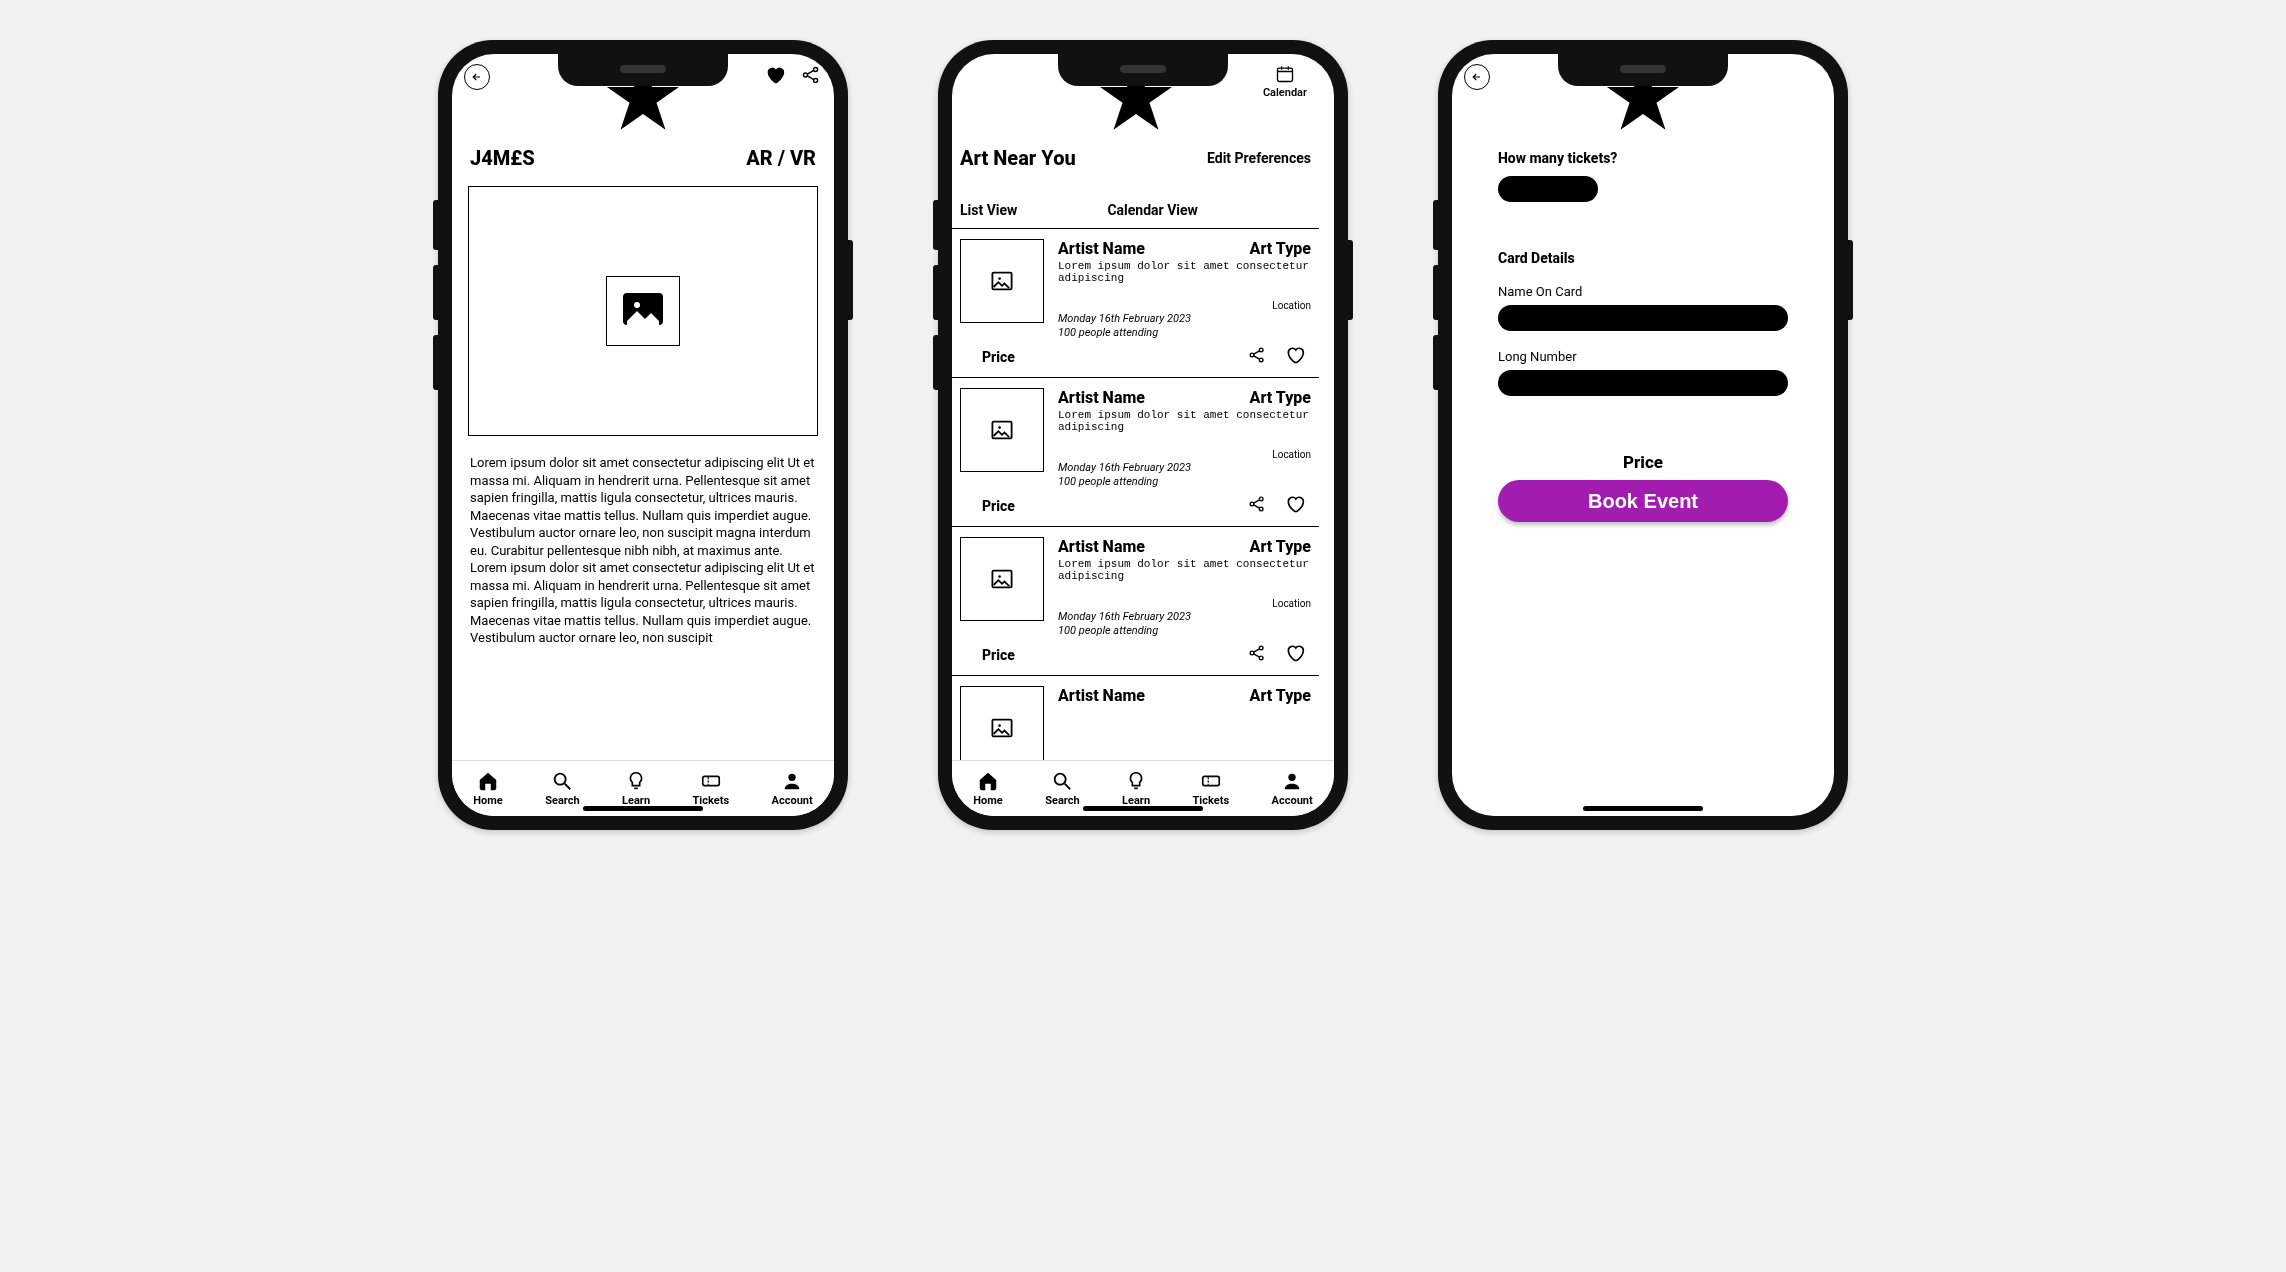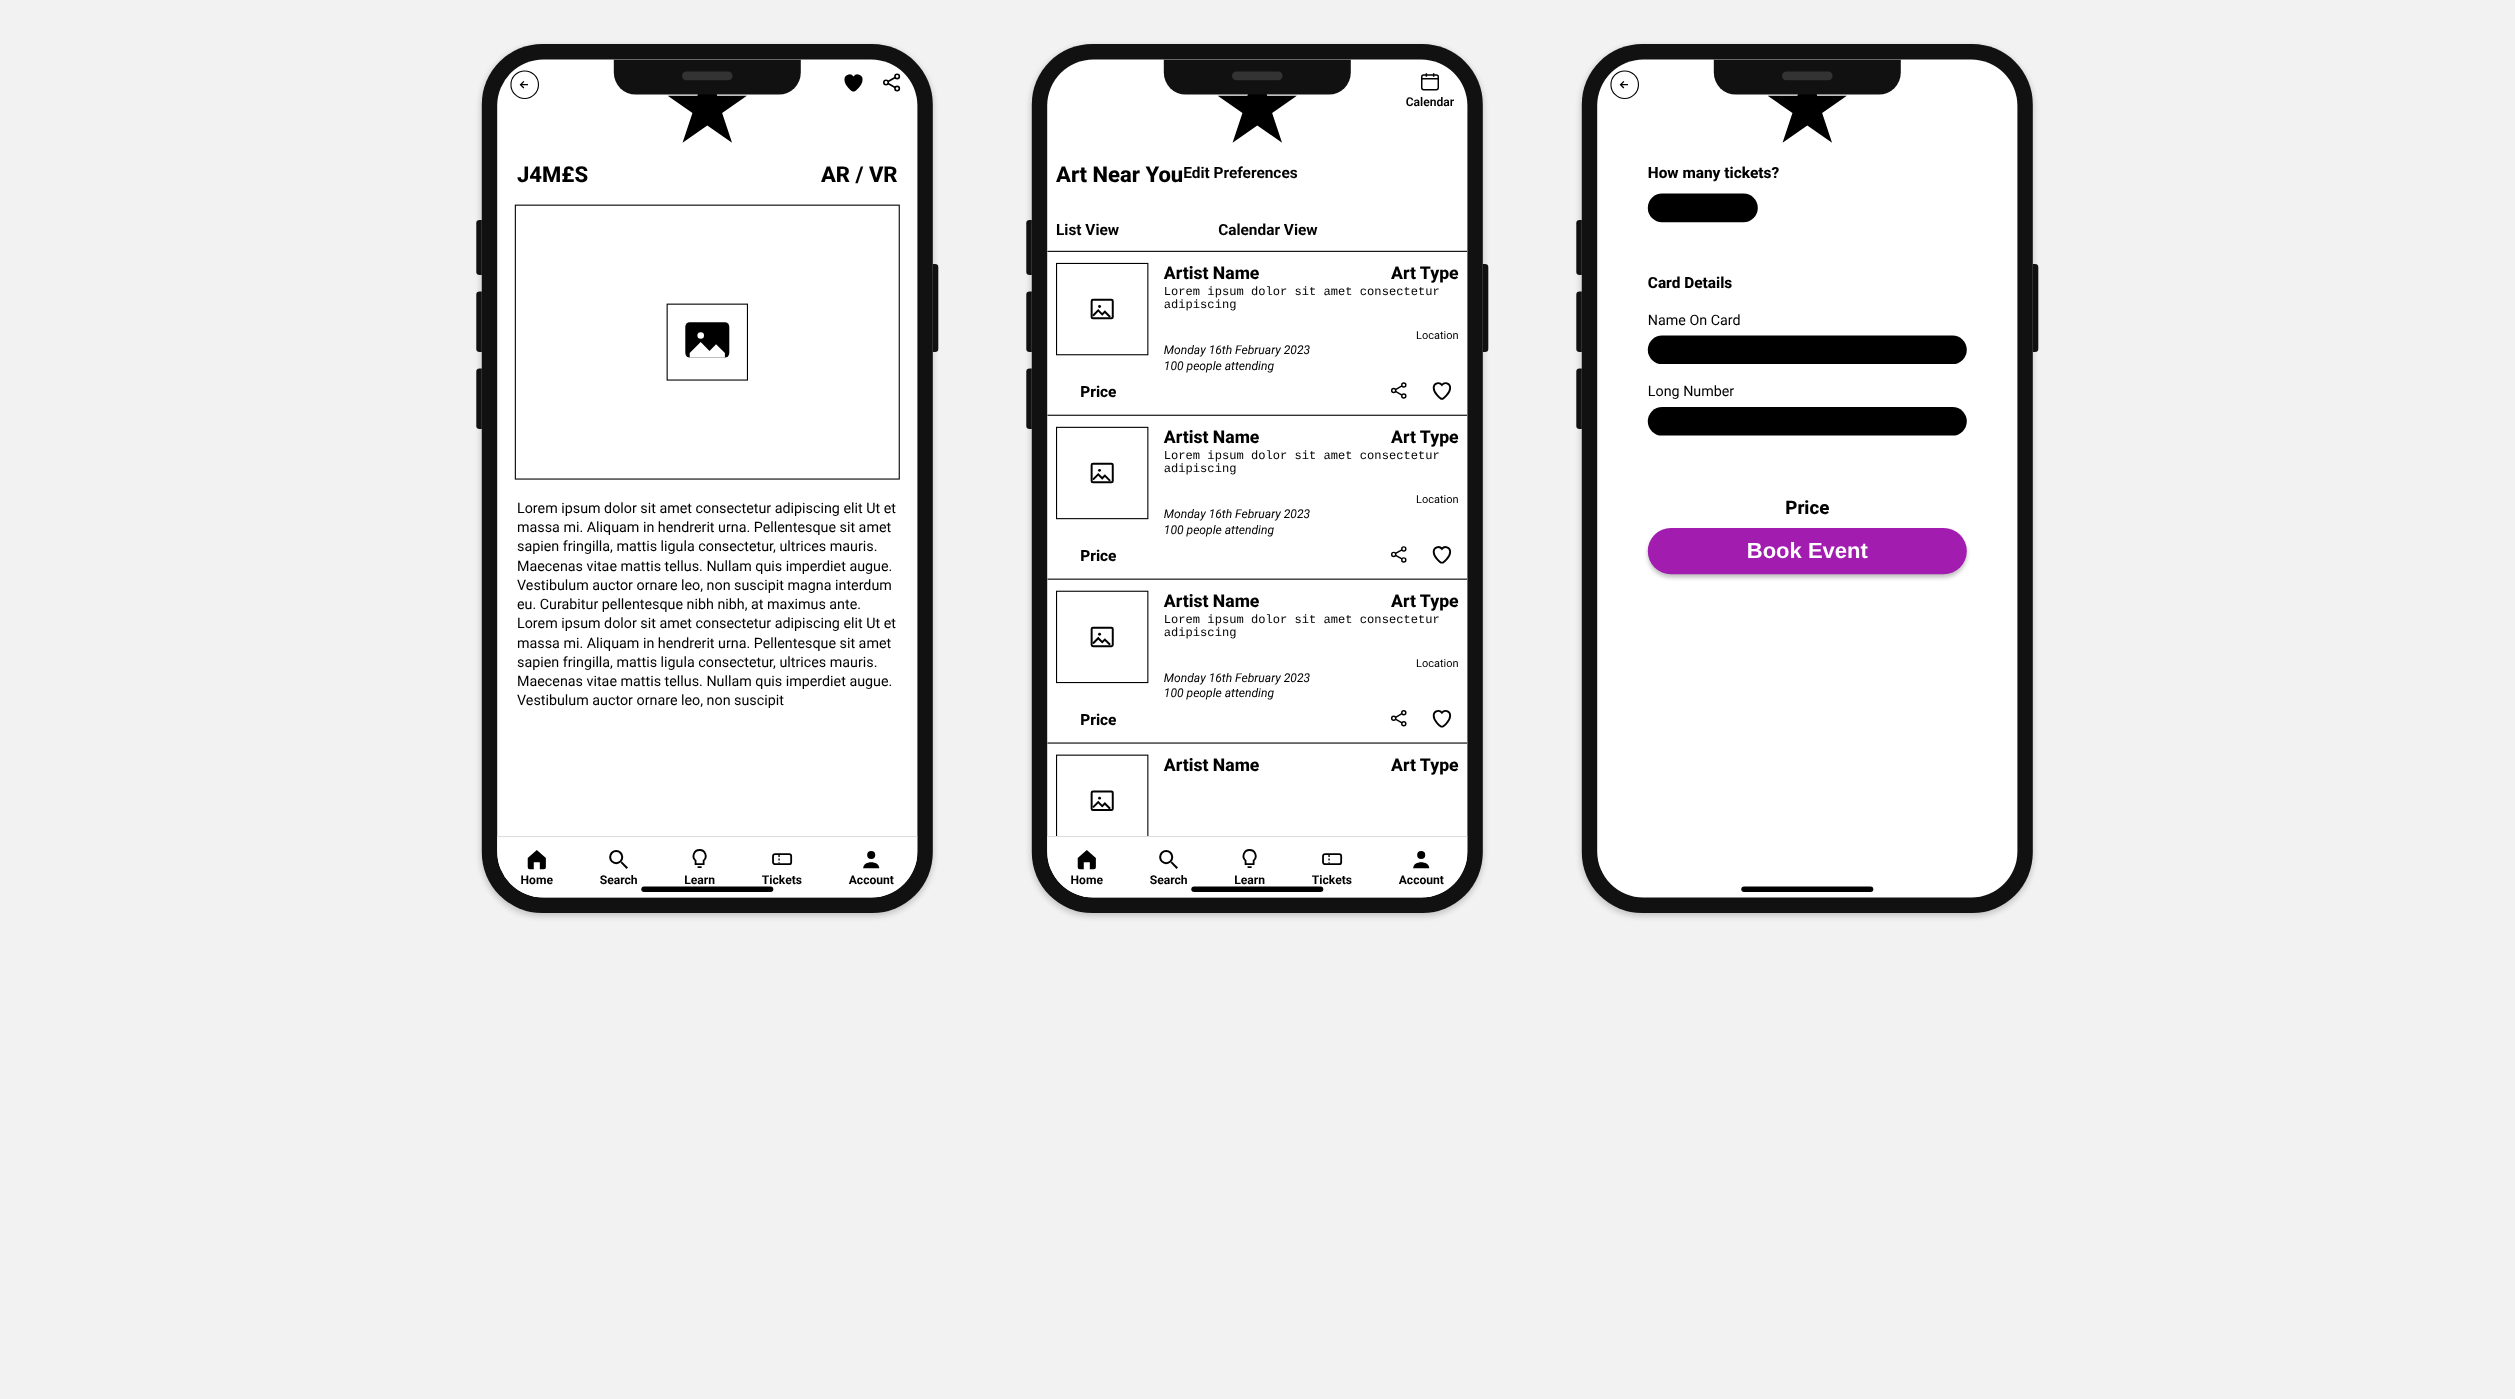--- a/index.html
+++ b/index.html
@@ -100,21 +100,21 @@
   .icon-row-right { display:flex; gap:14px; align-items:center; }
   .cal-btn { display:flex; flex-direction:column; align-items:center; font-size:11px; font-weight:600; gap:2px; }
 
   
   .title-row { display:flex; justify-content:space-between; font-weight:800; font-size:20px; padding: 20px 6px 16px 6px; }
   .img-box { border:1.5px solid #000; height:250px; display:flex; align-items:center; justify-content:center; margin:0 4px; }
   .img-inner { border:1.5px solid #000; padding:8px; }
   .body-text { font-size:13px; line-height:1.35; padding:18px 6px 0 6px; overflow:hidden; }
 
   
-  .s2-title { display:flex; justify-content:flex-start; align-items:center; padding: 20px 8px 10px 8px; }
+  .s2-title { display:flex; justify-content:space-between; align-items:center; padding: 20px 8px 10px 8px; }
   .s2-title h2 { font-size:20px; font-weight:800; }
   .s2-title .pref { font-size:14px; font-weight:700; }
   .view-tabs { display:flex; gap:90px; font-size:14px; font-weight:700; padding: 22px 8px 10px 8px; }
   .list { border-top:1px solid #000; }
   .card { border-bottom:1px solid #000; padding:10px 8px 8px 8px; }
   .card-top { display:flex; gap:14px; }
   .thumb { width:84px; height:84px; border:1.5px solid #000; display:flex; align-items:center; justify-content:center; flex-shrink:0; }
   .card-info { flex:1; }
   .card-head { display:flex; justify-content:space-between; font-weight:800; font-size:16px; }
   .card-desc { font-size:11px; margin-top:2px;font-family:Liberation Mono, monospace; }
@@ -293,21 +293,21 @@
     </div>
     <div class="home-indicator"></div>
   </div>
 </div>
 
 <div class="phone">
   <div class="side-btn sb1"></div>
     <div class="side-btn sb2"></div>
   <div class="screen">
     <div class="notch"></div>
-    <div class="content" style="padding-left:0;padding-right:0;">
+    <div class="content" style="padding-left:0;padding-right:15px;">
       <div class="top-row" style="padding:0 12px;">
         <div style="width:26px"></div>
         <div class="star-logo">
           <svg width="72" height="72" viewBox="0 0 64 64">
               <use href="#i-star"></use>
             </svg>
         </div>
         <div class="cal-btn">
           <svg width="20" height="20" viewBox="0 0 24 24">
               <use href="#i-cal"></use>

